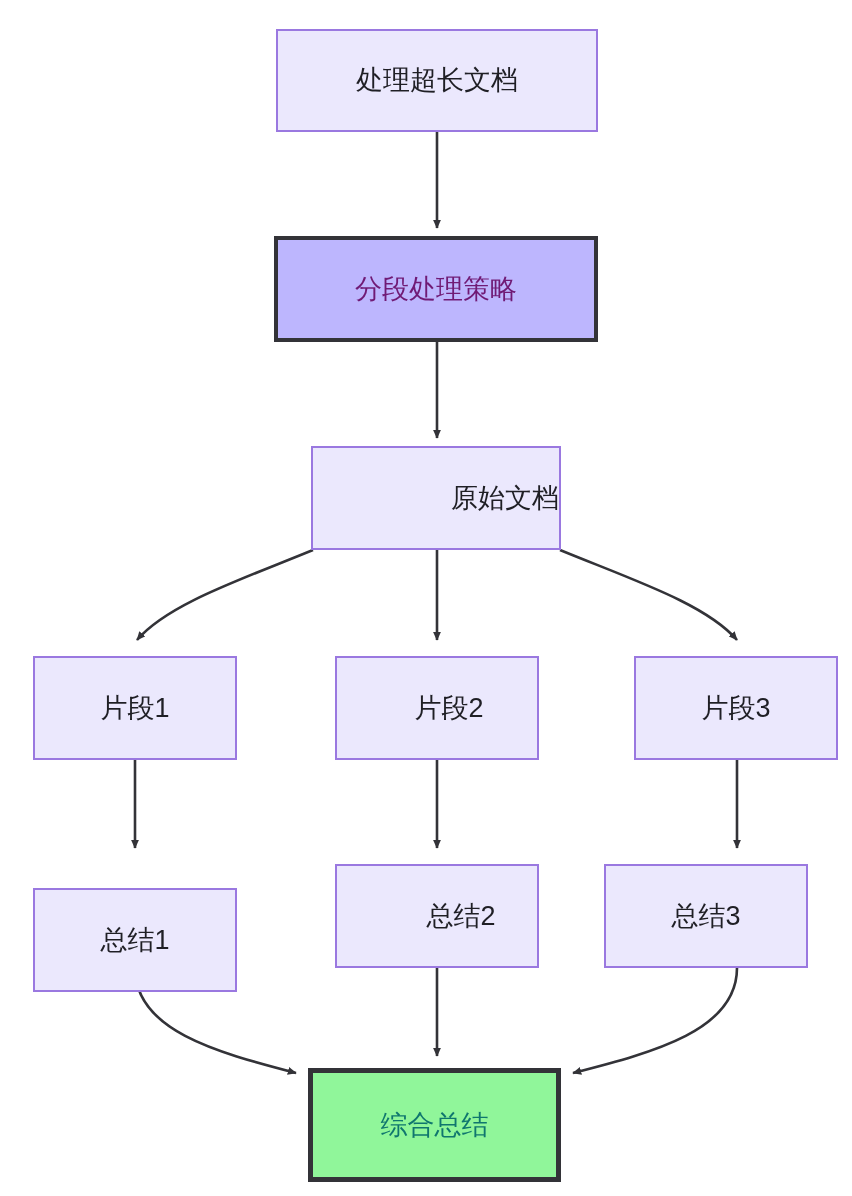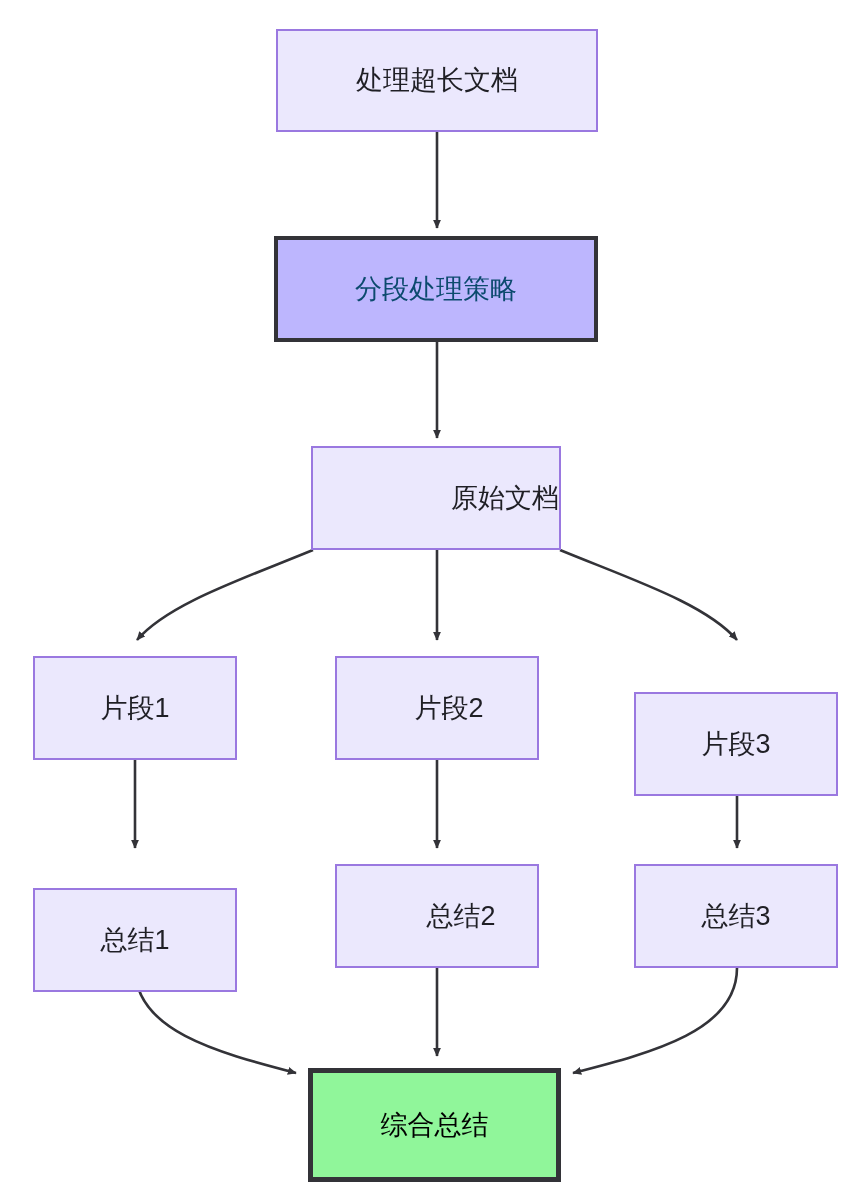--- a/index.html
+++ b/index.html
@@ -43,28 +43,28 @@
   .node.style-default {
     background: #ebe8fd;
     border: 2px solid #9a78e0;
     color: #1f1f25;
     font-size: 27px;
   }
   
   .node.style-strategy {
     background: #bdb6fe;
     border: 4px solid #333338;
-    color: #0c4a6e;
+    color: #701a75;
     font-size: 27px;
   }
   
   .node.style-result {
     background: #90f69a;
     border: 5px solid #333338;
-    color: #000000;
+    color: #0f766e;
     font-size: 27px;
   }
 </style>
 </head>
 <body>
 
 <div id="diagram-root">
 
   <svg id="edge-layer" viewBox="0 0 852 1196" width="852" height="1196" xmlns="http://www.w3.org/2000/svg">
     <defs>
@@ -96,30 +96,30 @@
       </div>
       <div class="node style-default" style="left: 311px; top: 446px; width: 250px; height: 104px; justify-content: flex-end;">
         <span class="node-label">原始文档</span>
       </div>
       <div class="node style-default" style="left: 33px; top: 656px; width: 204px; height: 104px;">
         <span class="node-label">片段1</span>
       </div>
       <div class="node style-default" style="left: 335px; top: 656px; width: 204px; height: 104px; padding-left: 24px;">
         <span class="node-label">片段2</span>
       </div>
-      <div class="node style-default" style="left: 634px; top: 692px; width: 204px; height: 104px; align-items: center;">
+      <div class="node style-default" style="left: 634px; top: 656px; width: 204px; height: 104px; align-items: center;">
         <span class="node-label">片段3</span>
       </div>
       <div class="node style-default" style="left: 33px; top: 888px; width: 204px; height: 104px;">
         <span class="node-label">总结1</span>
       </div>
       <div class="node style-default" style="left: 335px; top: 864px; width: 204px; height: 104px; padding-left: 48px;">
         <span class="node-label">总结2</span>
       </div>
-      <div class="node style-default" style="left: 634px; top: 864px; width: 204px; height: 104px;">
+      <div class="node style-default" style="left: 604px; top: 864px; width: 204px; height: 104px;">
         <span class="node-label">总结3</span>
       </div>
       <div class="node style-result" style="left: 308px; top: 1068px; width: 253px; height: 114px;">
         <span class="node-label">综合总结</span>
       </div>
     </div>
 
 </div>
 
 </body></html>

